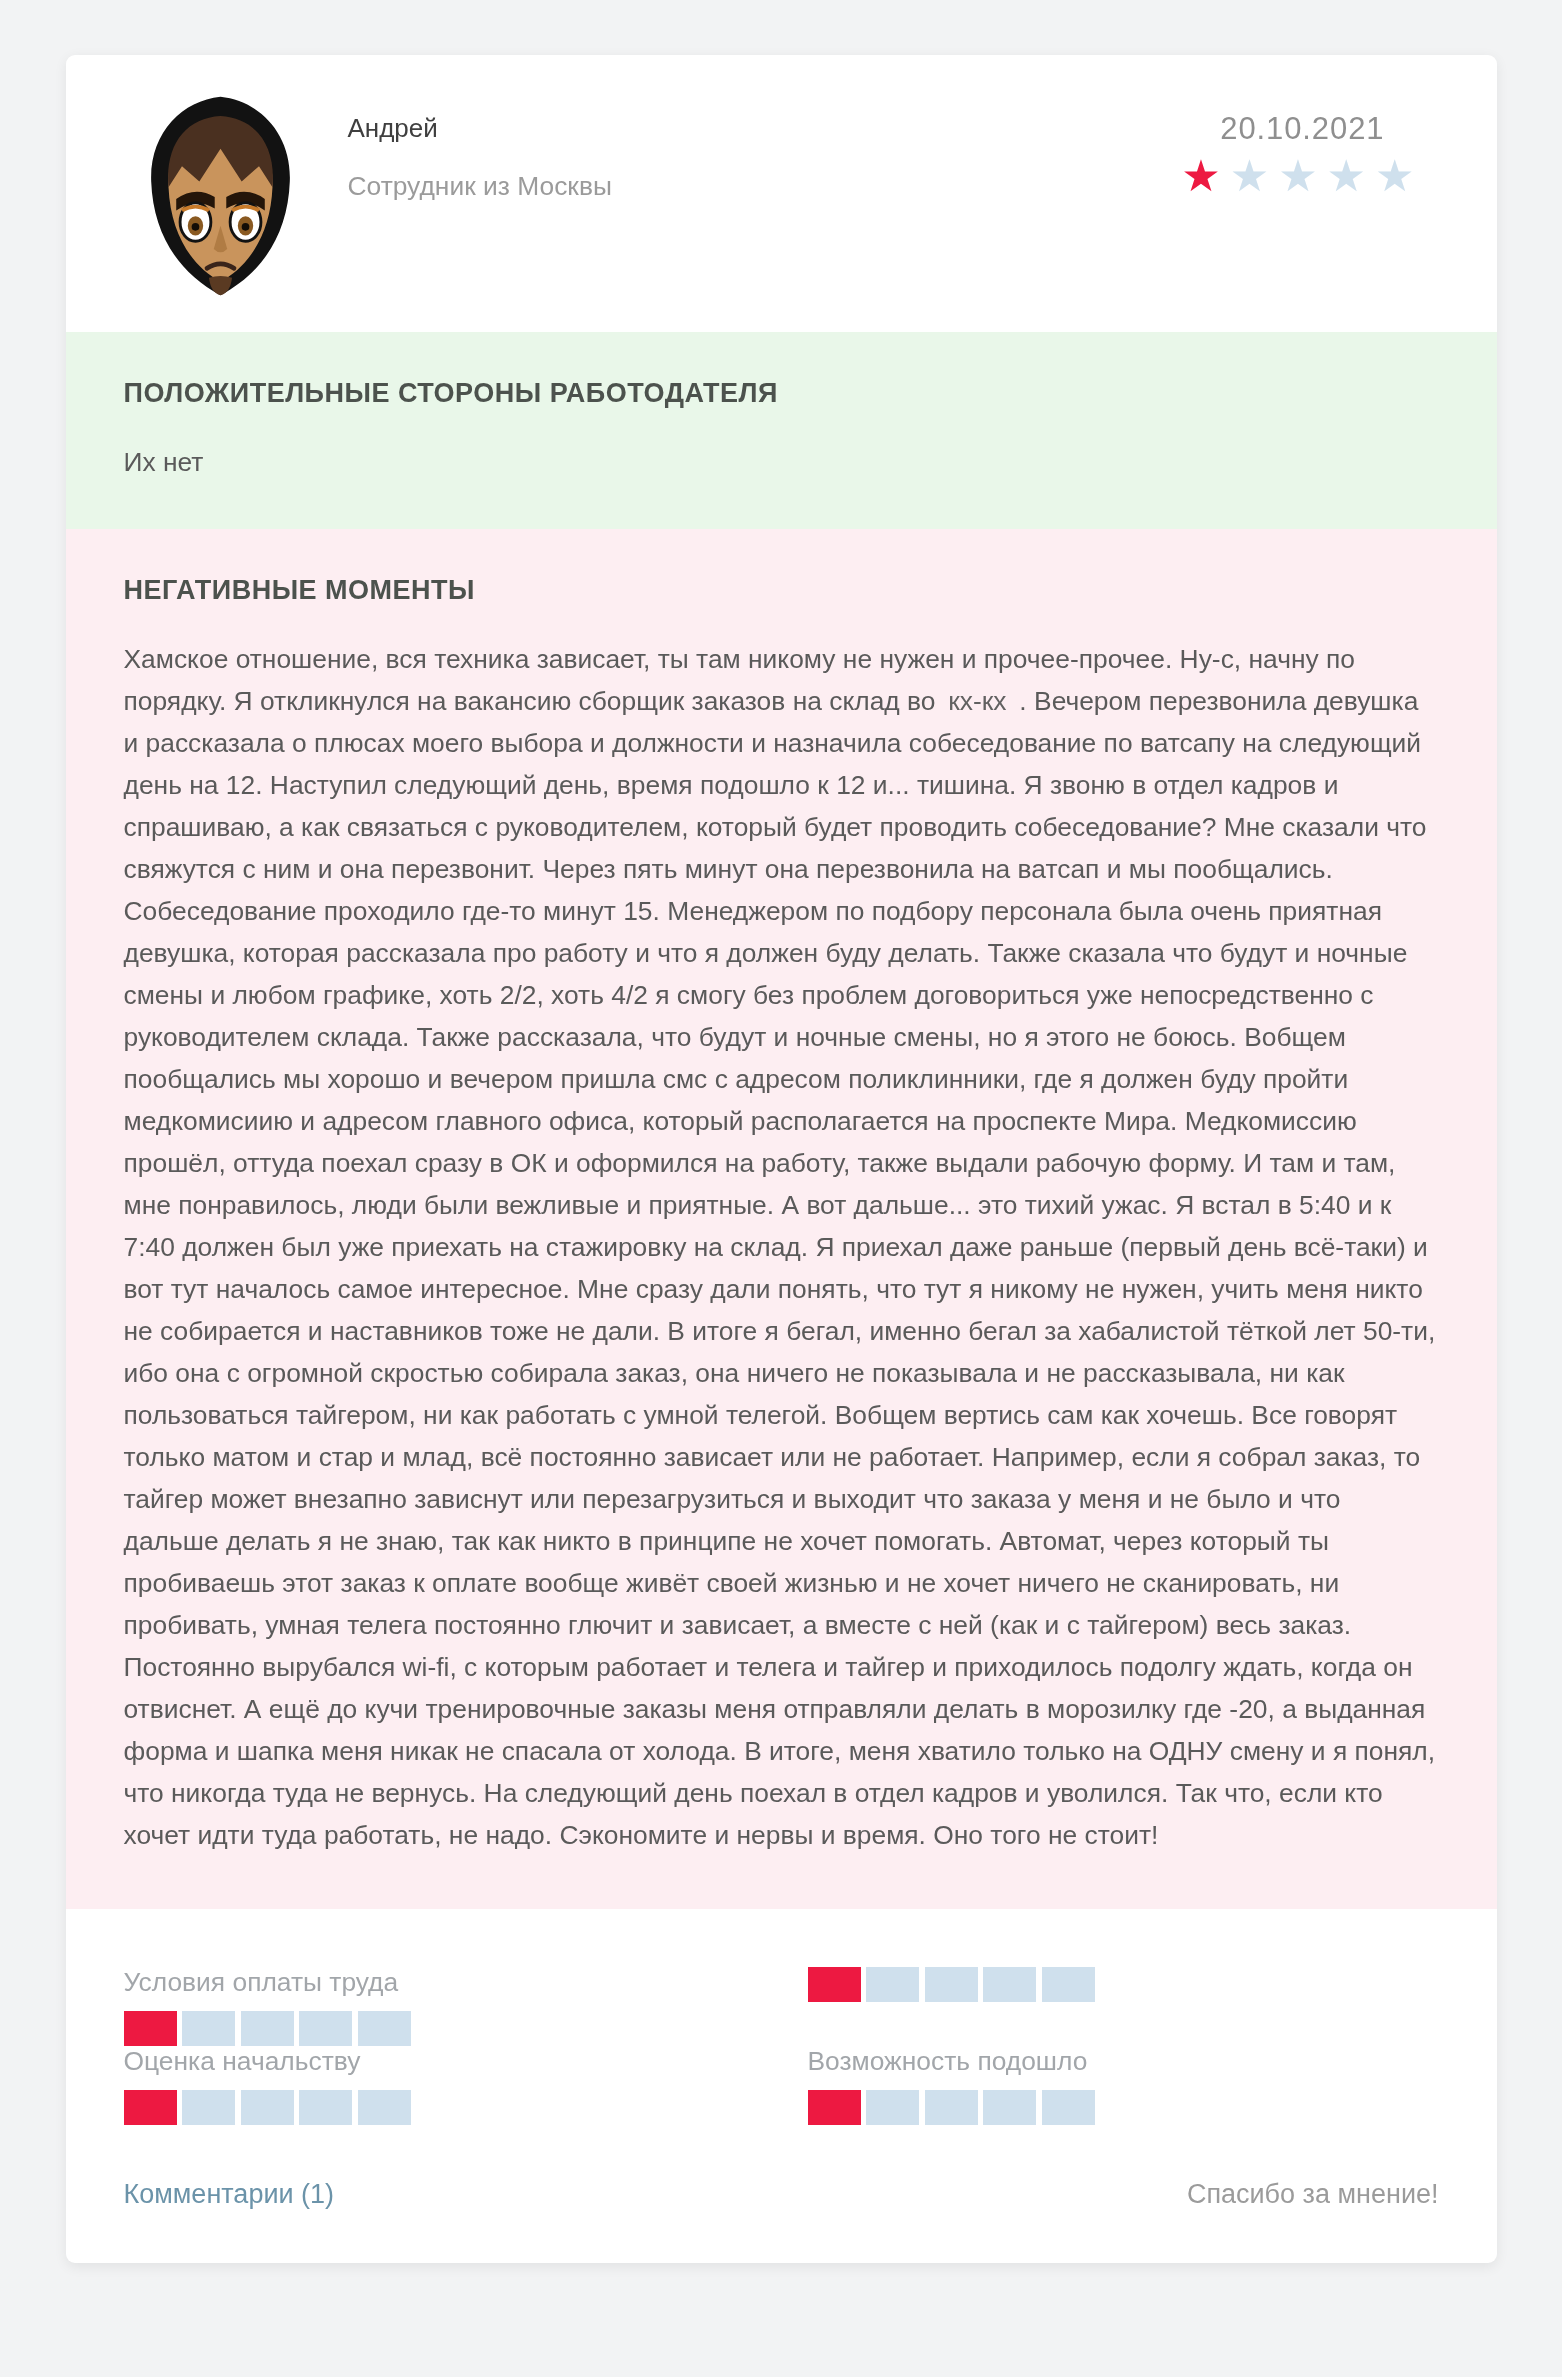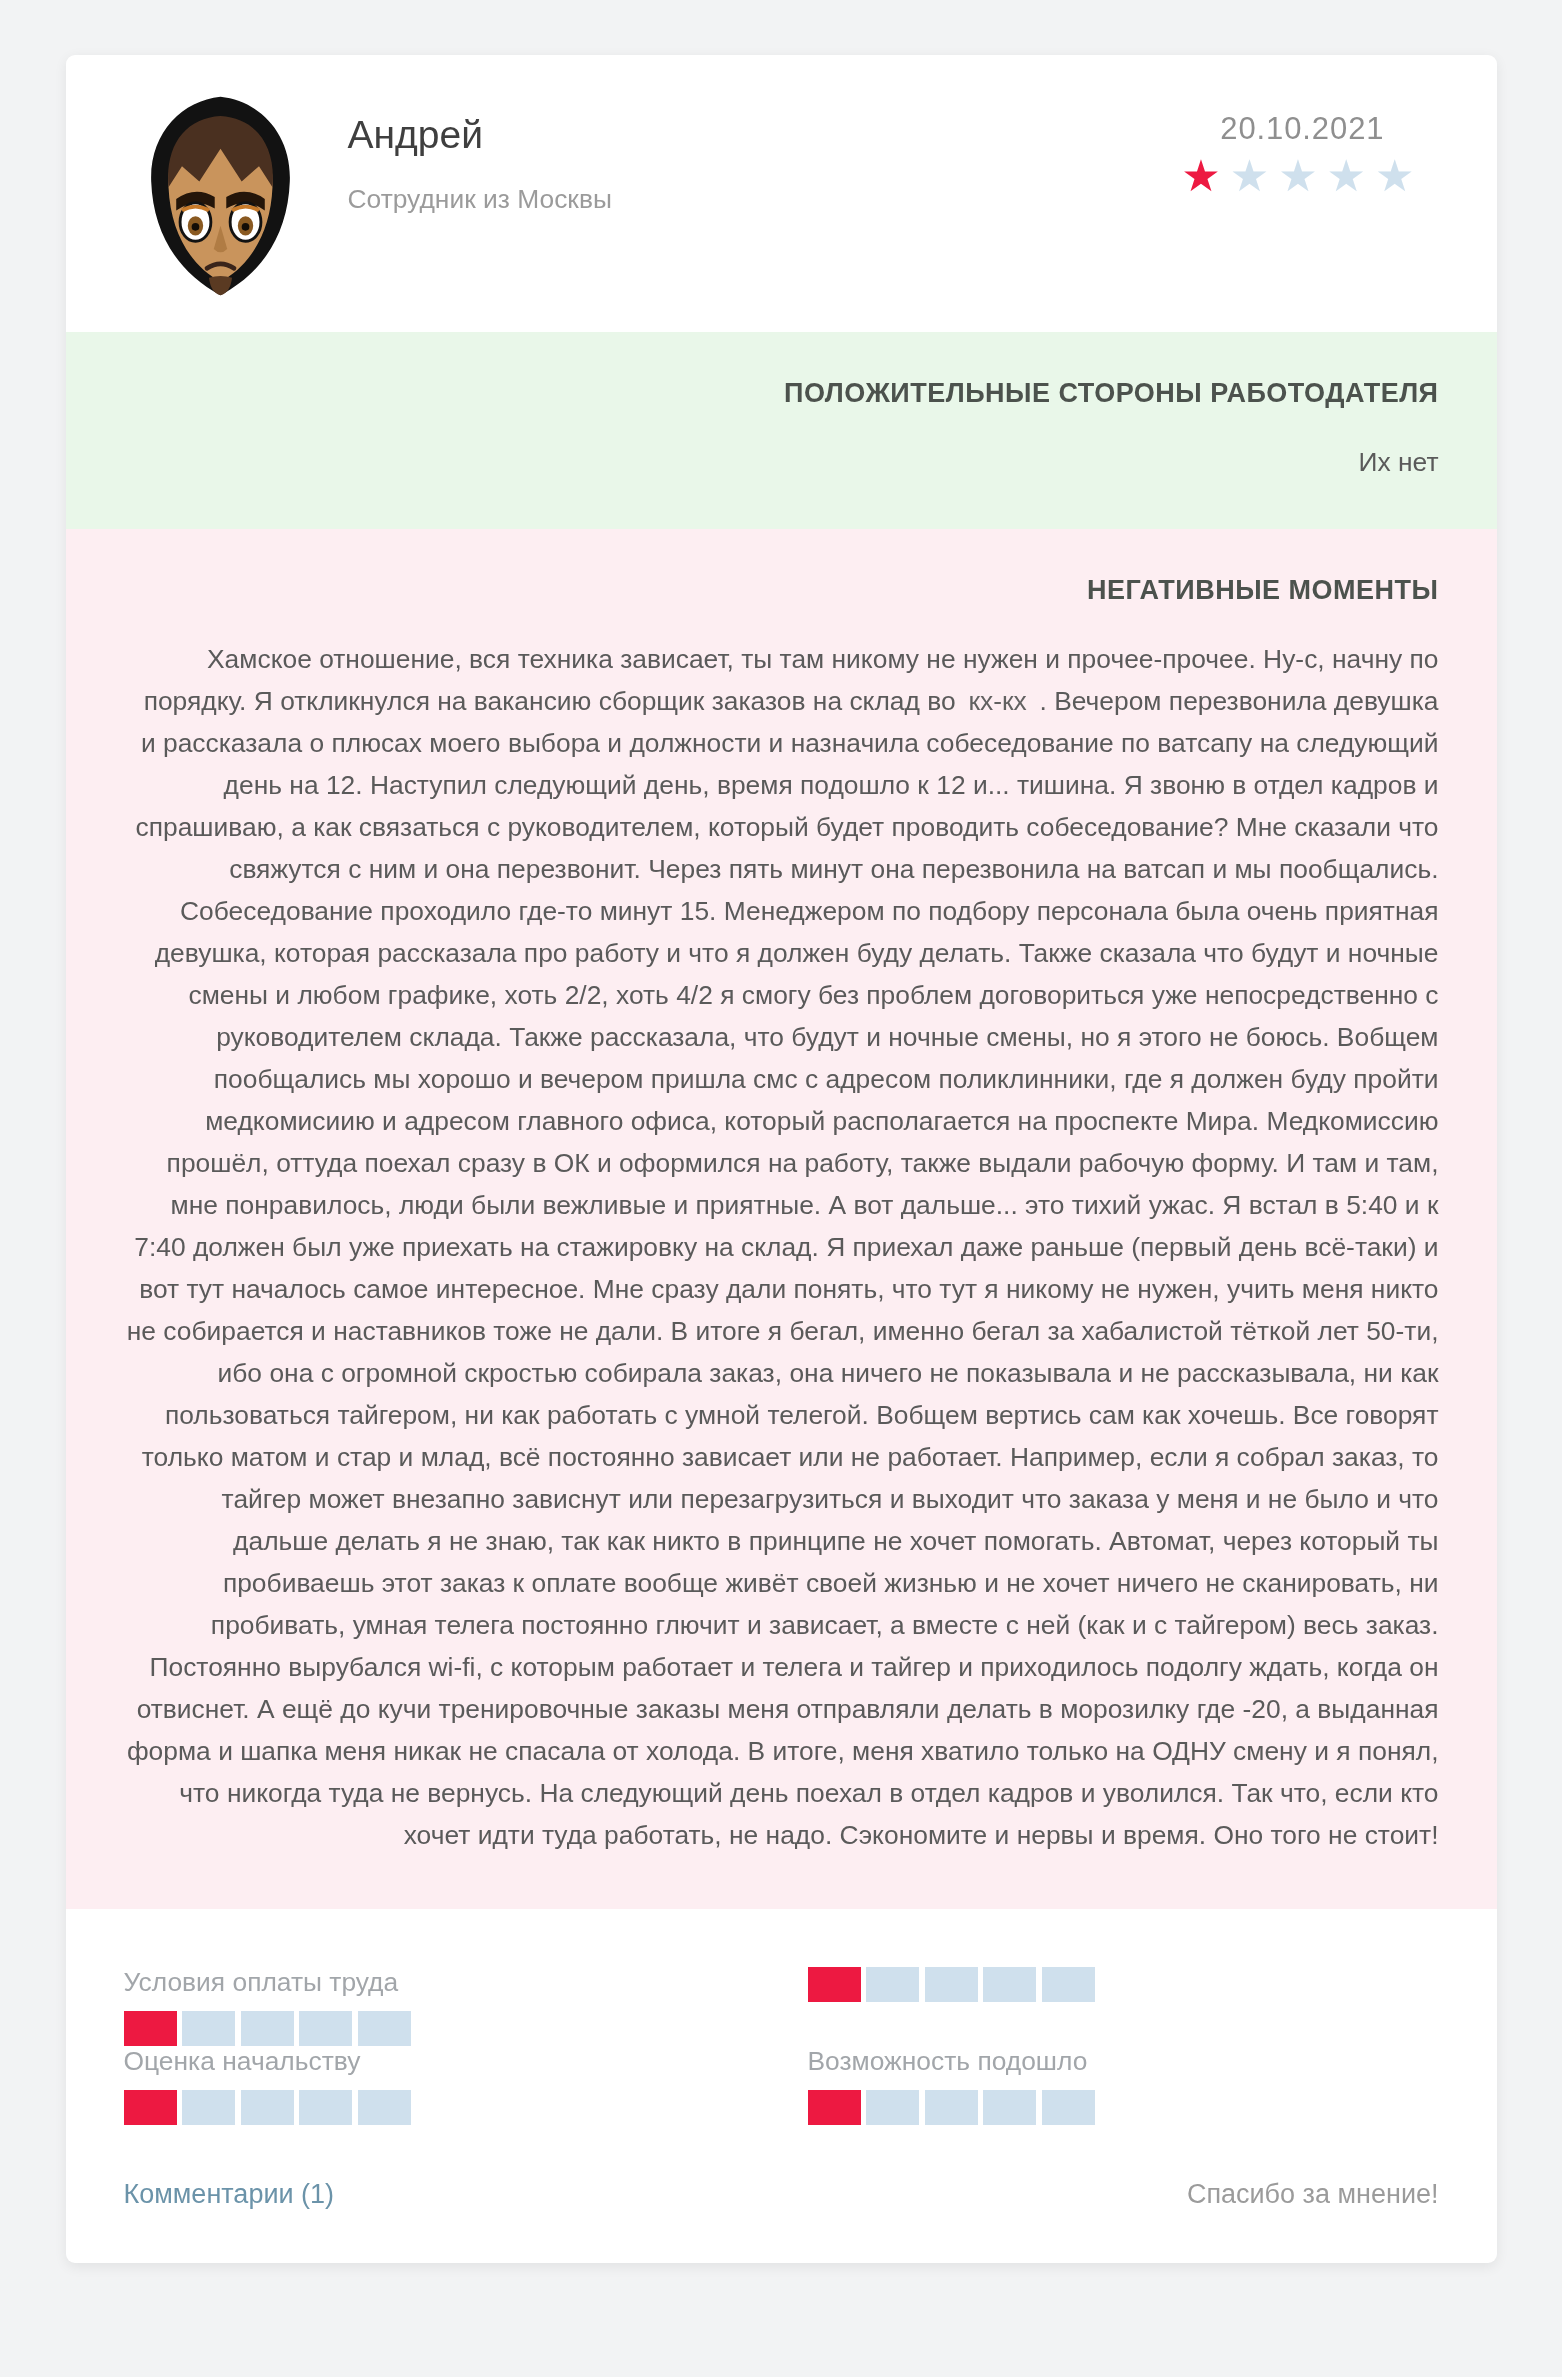--- a/index.html
+++ b/index.html
@@ -28,30 +28,30 @@
     background:#ffffff;
     border-radius:9px;
     box-shadow:0 3.6px 12.8px rgba(0,0,0,0.07);
     overflow:hidden;
   }
 
   
   .header{display:flex;align-items:flex-start;padding:38px 73px 33px 58px;}
   .avatar{width:193px;height:206px;flex:0 0 auto;}
   .header-info{margin-left:31px;padding-top:20px;}
-  .reviewer-name{font-size:39px;color:#3f3f3f;}
+  .reviewer-name{font-size:26px;color:#3f3f3f;}
   .reviewer-subtitle{margin-top:27px;font-size:26.4px;color:var(--text-muted);}
   .header-right{margin-left:auto;text-align:center;padding-top:18px;}
   .review-date{font-size:31px;color:#8f8f8f;letter-spacing:0.9px;}
   .stars{margin-top:7.3px;font-size:44px;line-height:1;letter-spacing:9px;white-space:nowrap;}
   .star{color:var(--inactive-blue);}
   .star.active{color:var(--accent-red);}
 
   
-  .section{padding:46px 58px;text-align:right;}
+  .section{padding:46px 58px;}
   .section-positive{background:var(--positive-bg);}
   .section-negative{background:var(--negative-bg);padding-bottom:53px;}
   .section-title{
     font-size:27px;font-weight:700;color:var(--text-heading);
     letter-spacing:0.5px;
   }
   .section-body{margin-top:32px;font-size:26.4px;line-height:42px;color:var(--text-main);}
   .censored{margin:0 12.8px;opacity:0.95;}
 
   

